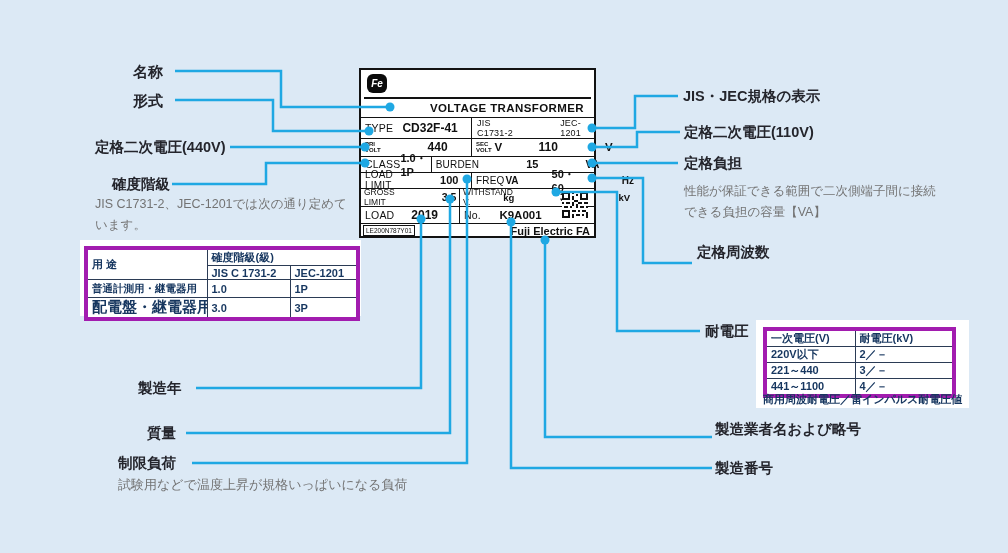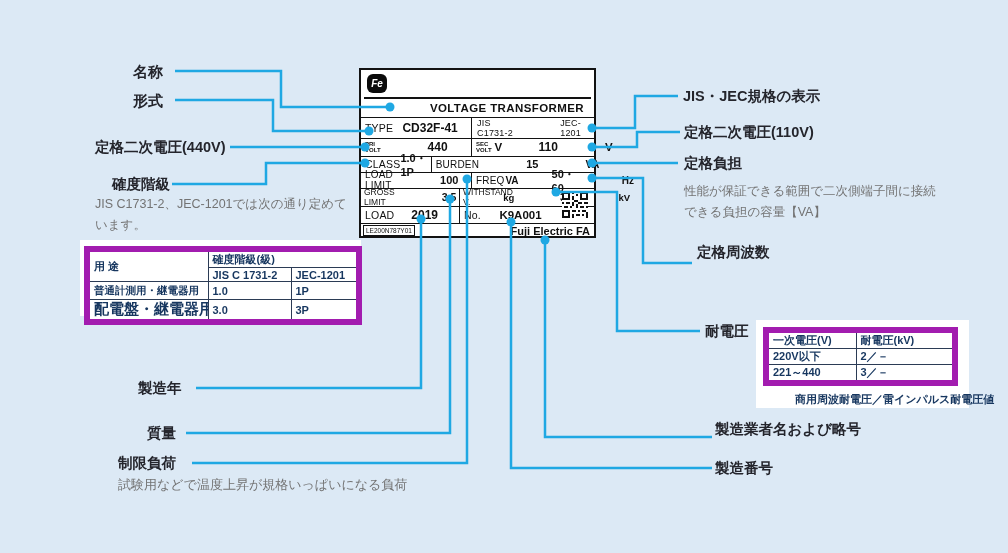--- a/index.html
+++ b/index.html
@@ -43,21 +43,21 @@
     display:flex;align-items:center;justify-content:flex-end;padding-right:10px;
     font-size:11.5px;font-weight:bold;letter-spacing:.4px;}
   .np-code-box{border:1px solid #121212;font-size:6.5px;padding:0 2px;margin-left:2px;line-height:9px;}
   .np-maker{margin-left:auto;padding-right:4px;font-size:11px;font-weight:bold;}
   .qr{position:absolute;left:201px;top:122px;width:26px;height:26px;}
   
   .panel{position:absolute;background:#ffffff;}
   table.dtab{border-collapse:collapse;table-layout:fixed;}
   table.dtab td{border:1px solid #2b3b55;color:#16365f;font-weight:bold;
     font-size:11px;padding:0 4px;white-space:nowrap;overflow:hidden;background:#ffffff;}
-  table.dtab{border:6px solid #a21caf;}
+  table.dtab{border:4px solid #a21caf;}
   td.hd{background:#cfdcea;}
   .tfoot{position:absolute;font-size:11px;font-weight:bold;color:#16365f;white-space:nowrap;}
 </style>
 </head>
 <body>
 
 <div id="stage">
 
   <div class="np">
     <div class="np-logo">Fe</div>
@@ -237,23 +237,27 @@
       <td class="hd">耐電圧(kV)</td>
     </tr>
     <tr style="height:15px;">
       <td>220V以下</td>
       <td>2／－</td>
     </tr>
     <tr style="height:15px;">
       <td>221～440</td>
       <td>3／－</td>
     </tr>
+    <tr style="height:15px;">
+      <td>441～1100</td>
+      <td>4／－</td>
+    </tr>
   </tbody>
     </table>
-  <div class="tfoot" style="left:795px;top:392px;">商用周波耐電圧／雷インパルス耐電圧値</div>
+  <div class="tfoot" style="left:763px;top:392px;">商用周波耐電圧／雷インパルス耐電圧値</div>
 
   <svg id="leads" width="1008" height="553">
     <polyline points="175,71 281,71 281,107 390,107"></polyline>
     <circle cx="390" cy="107" r="4.5"></circle>
     <polyline points="175,100 273,100 273,131 369,131"></polyline>
     <circle cx="369" cy="131" r="4.5"></circle>
     <polyline points="230,147 365,147"></polyline>
     <circle cx="365" cy="147" r="4.5"></circle>
     <polyline points="172,184 266,184 266,163 365,163"></polyline>
     <circle cx="365" cy="163" r="4.5"></circle>

